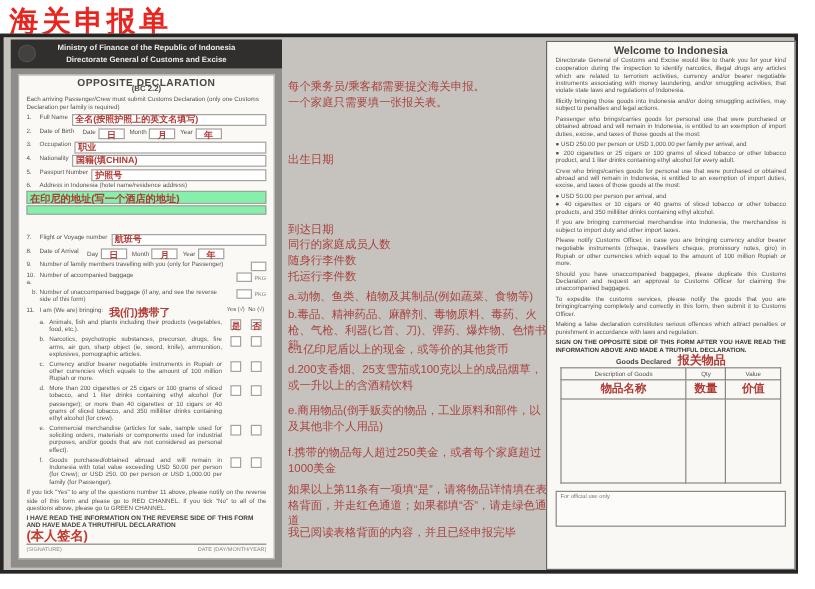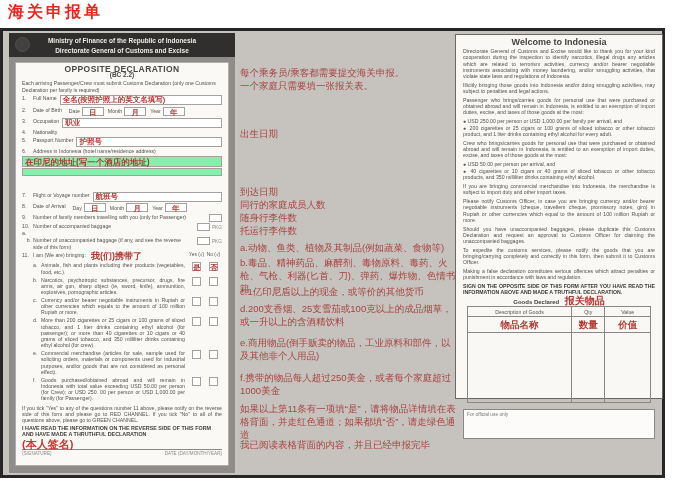--- a/index.html
+++ b/index.html
@@ -1,19 +1,19 @@
 <!DOCTYPE html>
 <html><head>
 <meta charset="utf-8">
 <style>
   * { margin:0; padding:0; box-sizing:border-box; }
   body { font-family:"Liberation Sans", sans-serif; }
   .canvas { position:relative; width:679px; height:491px; background:#ffffff; overflow:hidden; }
 
-  .page-title { position:absolute; top:2px; left:8px; font-size:16px; font-weight:bold;
+  .page-title { position:absolute; top:2px; left:8px; font-size:24px; font-weight:bold;
                 color:#e8251f; letter-spacing:3px; }
 
   .scan { position:absolute; top:28px; left:0; width:665px; height:450px;
           background:#c6c3be; border:3px solid #262626; }
 
   
   .form-panel { position:absolute; left:6px; top:2px; width:226px; height:440px; background:#8f8d89; }
   .form-header { height:24px; background:#302f2d; color:#eceae6; text-align:center;
                  font-size:6.5px; font-weight:bold; line-height:10px; padding-top:3px; position:relative; }
   .emblem { position:absolute; left:6px; top:4px; width:15px; height:15px; border-radius:50%;
@@ -53,21 +53,21 @@
              padding-top:1.5px; font-size:4.6px; color:#8a8884; }
 
   
   .middle { position:absolute; left:237px; top:0; width:216px; height:100%; }
   .ann { position:absolute; left:0; width:216px; color:#a84340; font-size:9.5px; line-height:13px; }
   .ann-intro { top:35px; }  .ann-birth { top:96px; }  .ann-arrival { top:154px; }
   .ann-a { top:210px; } .ann-b { top:225px; } .ann-c { top:254px; } .ann-d { top:271px; }
   .ann-e { top:305px; } .ann-f { top:340px; } .ann-channel { top:371px; } .ann-done { top:407px; }
 
   
-  .right-panel { position:absolute; left:452px; top:3px; width:208px; height:365px;
+  .right-panel { position:absolute; left:452px; top:3px; width:208px; height:441px;
                  background:#f9f8f5; border:1px solid #6a6864; padding:4px 7px 2px 7px;
                  color:#55524e; font-size:5.2px; line-height:6.2px; }
   .welcome-title { text-align:center; font-size:9px; font-weight:bold; color:#45423e; margin-bottom:3px; }
   .right-panel p { margin-bottom:2.6px; text-align:justify; }
   .right-panel p.bullet { margin-bottom:.8px; }
   .sign-bold { font-weight:bold; color:#3c3935; }
   .goods-heading { text-align:center; margin:2px 0 1px 0; }
   .goods-en { font-size:6px; font-weight:bold; color:#45423e; }
   .goods-zh { font-size:10px; font-weight:bold; color:#b13a35; margin-left:4px; }
   .goods-table { width:96%; margin:0 auto; border-collapse:collapse; }
@@ -117,20 +117,21 @@
 
         <div class="frow">
           <span class="fnum">3.</span>
           <span class="flabel">Occupation</span>
           <span class="ffield">职业</span>
         </div>
 
         <div class="frow">
           <span class="fnum">4.</span>
           <span class="flabel">Nationality</span>
+          <span class="ffield">国籍(填CHINA)</span>
         </div>
 
         <div class="frow">
           <span class="fnum">5.</span>
           <span class="flabel">Passport Number</span>
           <span class="ffield">护照号</span>
         </div>
 
         <div>
           <div class="frow" style="margin-bottom:0;">

